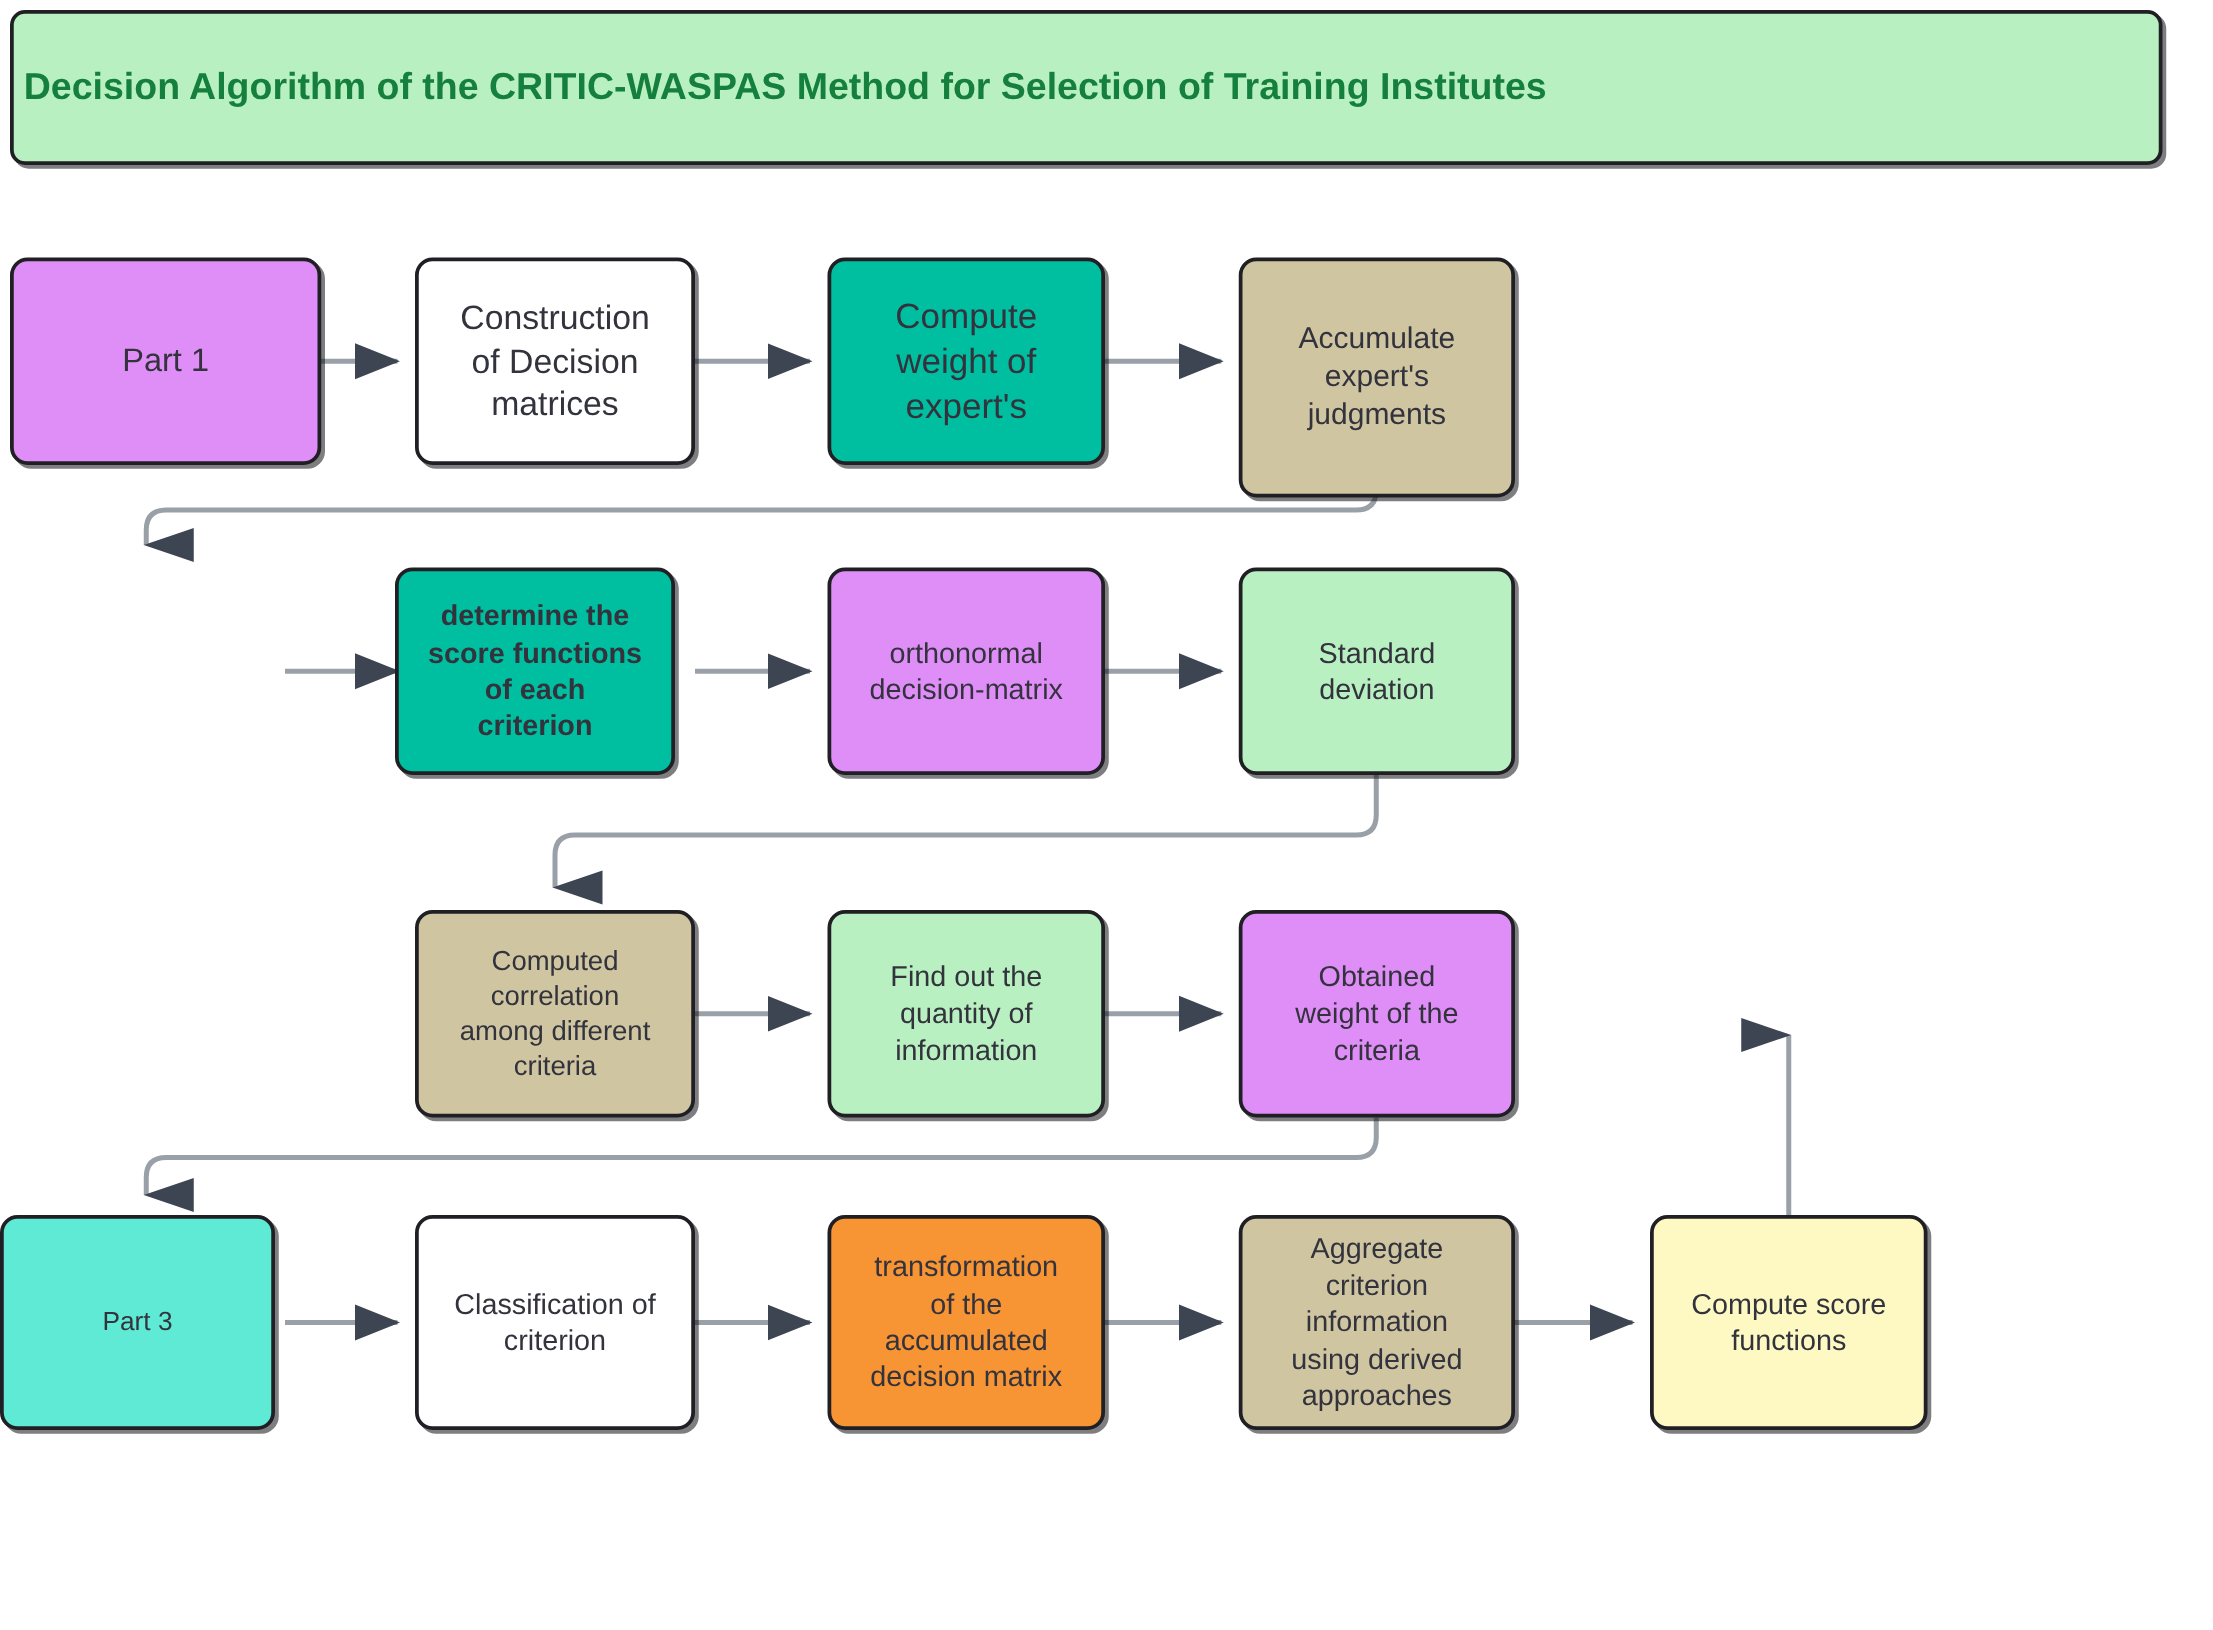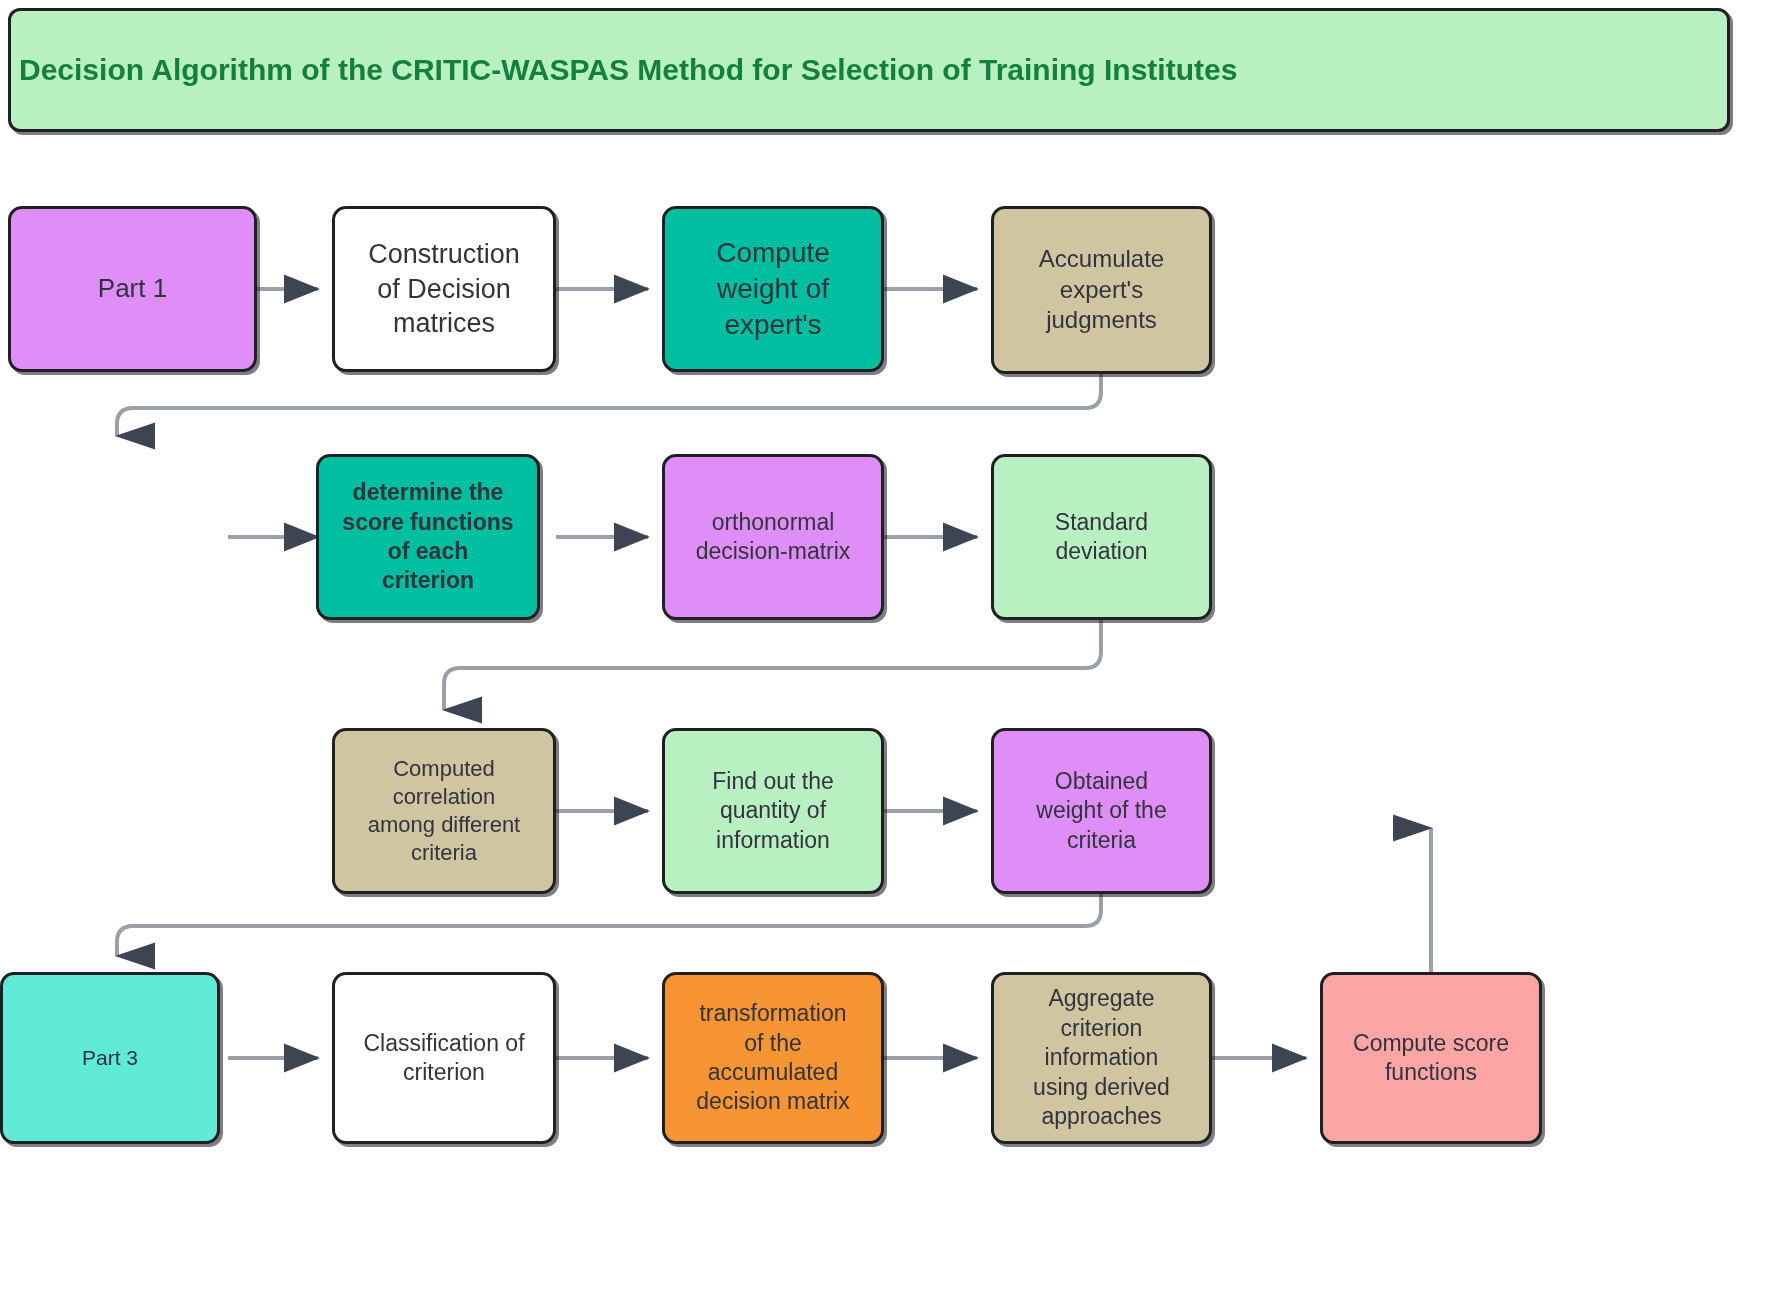--- a/index.html
+++ b/index.html
@@ -163,21 +163,21 @@
 of Decision
 matrices</span>
   </div>
 
   <div class="node" style="left:662px; top:206px; width:222px; height:166px; background:#00bfa0; font-size:28px;">
     <span class="nodetext">Compute
 weight of
 expert's</span>
   </div>
 
-  <div class="node" style="left:991px; top:206px; width:221px; height:168px; background:#cfc5a1; font-size:24px;">
+  <div class="node" style="left:991px; top:206px; width:221px; height:192px; background:#cfc5a1; font-size:24px;">
     <span class="nodetext">Accumulate
 expert's
 judgments</span>
   </div>
 
 
   <div class="node" style="left:316px; top:454px; width:224px; height:166px; background:#00bfa0; font-size:23px; font-weight:bold;">
     <span class="nodetext">determine the
 score functions
 of each
@@ -230,19 +230,19 @@
   </div>
 
   <div class="node" style="left:991px; top:972px; width:221px; height:172px; background:#cfc5a1; font-size:23px;">
     <span class="nodetext">Aggregate
 criterion
 information
 using derived
 approaches</span>
   </div>
 
-  <div class="node" style="left:1320px; top:972px; width:222px; height:172px; background:#fca5a5; font-size:23px;">
+  <div class="node" style="left:1320px; top:972px; width:222px; height:172px; background:#fef9c3; font-size:23px;">
     <span class="nodetext">Compute score
 functions</span>
   </div>
 
 
 </div>
 
 </body></html>

